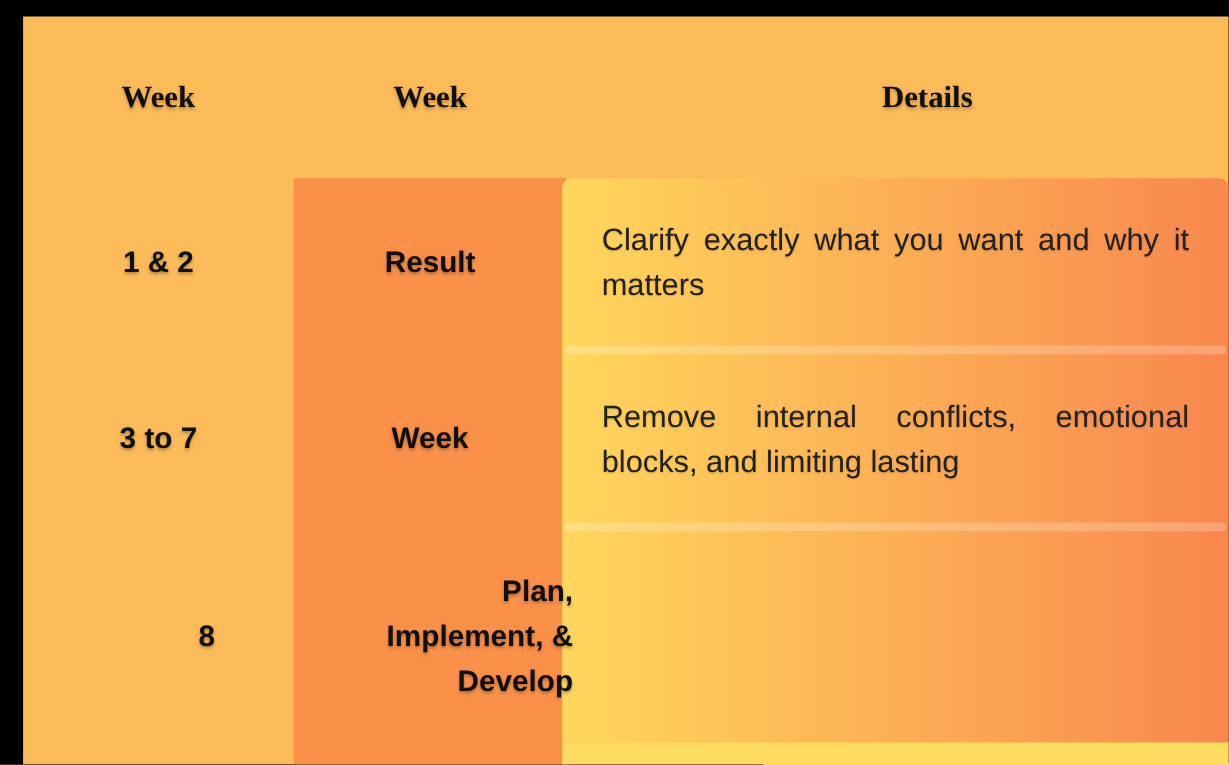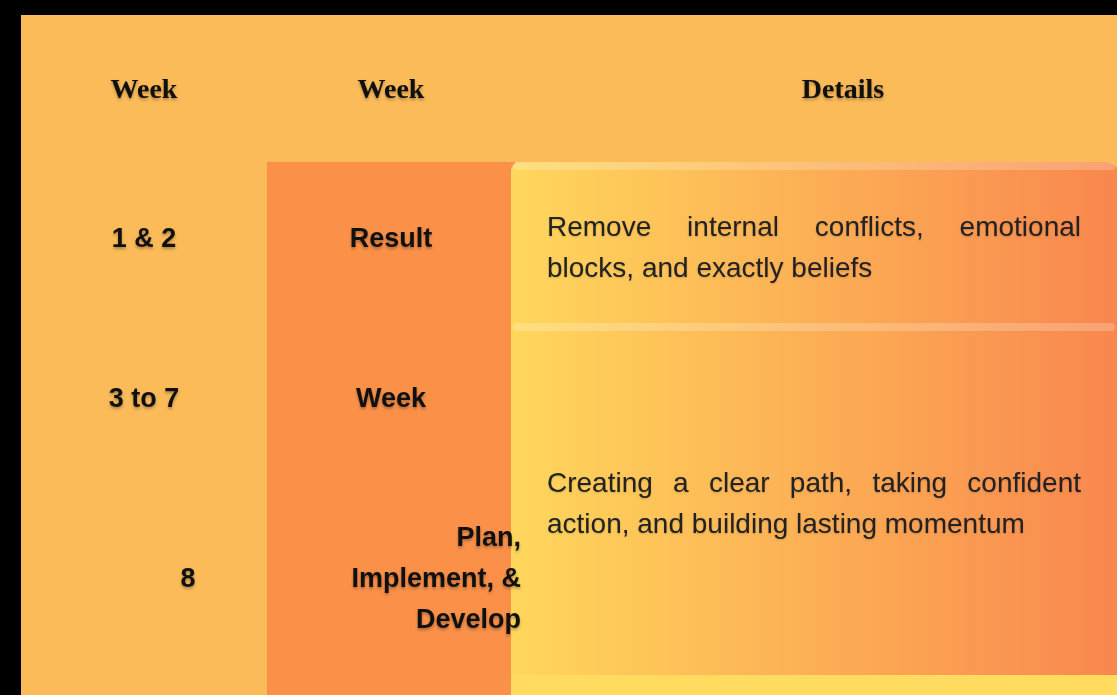--- a/index.html
+++ b/index.html
@@ -105,28 +105,28 @@
 </style>
 </head>
 <body>
 
 <div>
 
   <div class="abs content-bg"></div>
   <div class="abs focus-col"></div>
 
   <div class="abs details-col">
+    <div class="d-row r1">
+      <p>Clarify exactly what you want and why it matters</p>
+    </div>
     <div class="d-sep"></div>
     <div class="d-row r2">
-      <p>Remove internal conflicts, emotional blocks, and exactly beliefs</p>
+      <p>Remove internal conflicts, emotional blocks, and limiting lasting</p>
     </div>
     <div class="d-sep"></div>
-    <div class="d-row r3">
-      <p>Creating a clear path, taking confident action, and building lasting momentum</p>
-    </div>
   </div>
 
   <div class="abs bottom-strip"></div>
 
   <div class="abs hdr hdr-week">Week</div>
   <div class="abs hdr hdr-focus">Week</div>
   <div class="abs hdr hdr-details">Details</div>
 
   <div class="abs cell week r1">1 &amp; 2</div>
   <div class="abs cell week r2">3 to 7</div>

